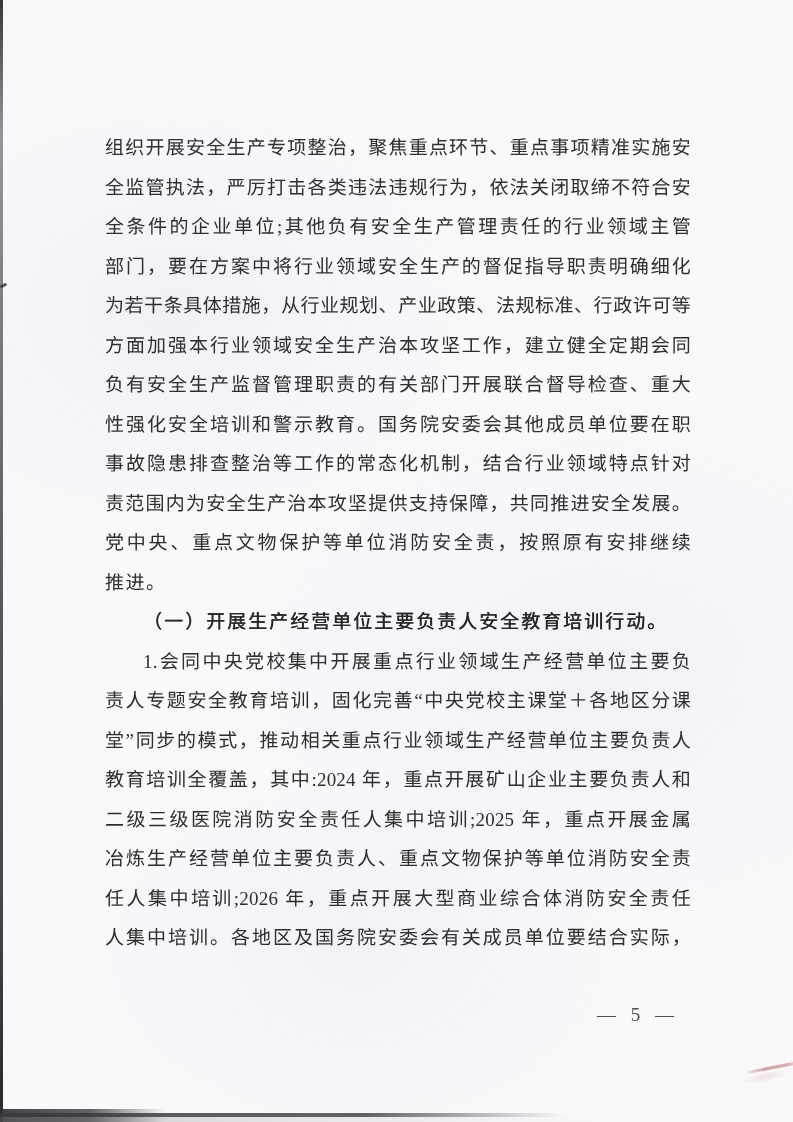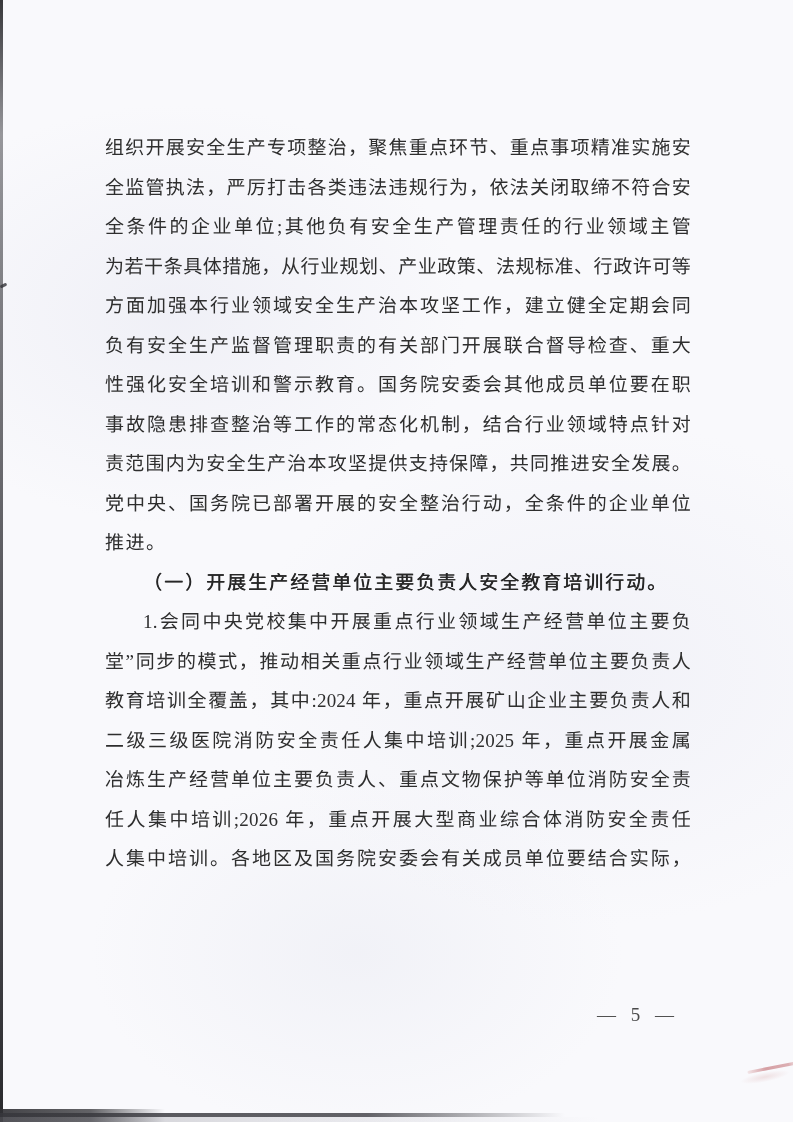--- a/index.html
+++ b/index.html
@@ -114,35 +114,37 @@
   <div class="artifact bottom-line"></div>
   <div class="artifact bottom-shade"></div>
   <div class="artifact pink-smudge"></div>
   <div class="artifact pink-scratch"></div>
 
   <div class="text-block">
     <div class="para intro">
         <div class="line">组织开展安全生产专项整治，聚焦重点环节、重点事项精准实施安</div>
         <div class="line">全监管执法，严厉打击各类违法违规行为，依法关闭取缔不符合安</div>
         <div class="line">全条件的企业单位;其他负有安全生产管理责任的行业领域主管</div>
+        <div class="line">部门，要在方案中将行业领域安全生产的督促指导职责明确细化</div>
         <div class="line">为若干条具体措施，从行业规划、产业政策、法规标准、行政许可等</div>
         <div class="line">方面加强本行业领域安全生产治本攻坚工作，建立健全定期会同</div>
         <div class="line">负有安全生产监督管理职责的有关部门开展联合督导检查、重大</div>
         <div class="line">性强化安全培训和警示教育。国务院安委会其他成员单位要在职</div>
         <div class="line">事故隐患排查整治等工作的常态化机制，结合行业领域特点针对</div>
         <div class="line">责范围内为安全生产治本攻坚提供支持保障，共同推进安全发展。</div>
-        <div class="line">党中央、国务院已部署开展的安全整治行动，全条件的企业单位</div>
+        <div class="line">党中央、重点文物保护等单位消防安全责，按照原有安排继续</div>
         <div class="line short">推进。</div>
       </div>
 
 
     <div class="subheading">（一）开展生产经营单位主要负责人安全教育培训行动。</div>
 
     <div class="para item">
         <div class="line">1.会同中央党校集中开展重点行业领域生产经营单位主要负</div>
+        <div class="line">责人专题安全教育培训，固化完善“中央党校主课堂＋各地区分课</div>
         <div class="line">堂”同步的模式，推动相关重点行业领域生产经营单位主要负责人</div>
         <div class="line">教育培训全覆盖，其中:2024 年，重点开展矿山企业主要负责人和</div>
         <div class="line">二级三级医院消防安全责任人集中培训;2025 年，重点开展金属</div>
         <div class="line">冶炼生产经营单位主要负责人、重点文物保护等单位消防安全责</div>
         <div class="line">任人集中培训;2026 年，重点开展大型商业综合体消防安全责任</div>
         <div class="line">人集中培训。各地区及国务院安委会有关成员单位要结合实际，</div>
       </div>
   </div>
 
   <div class="page-number">— 5 —</div>

